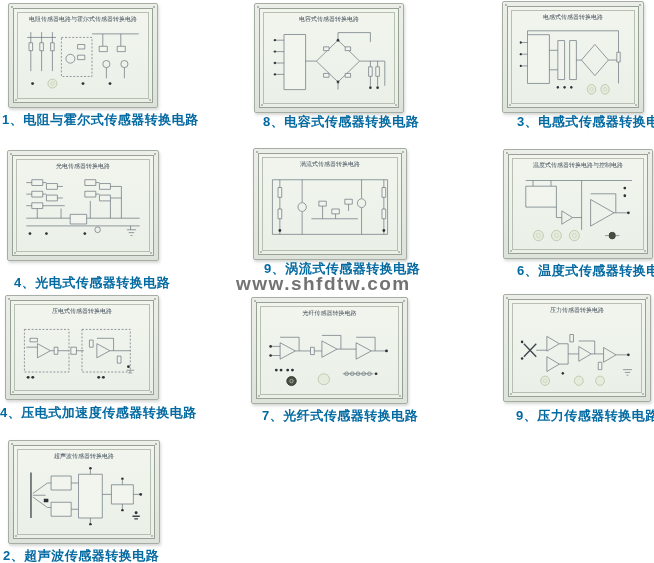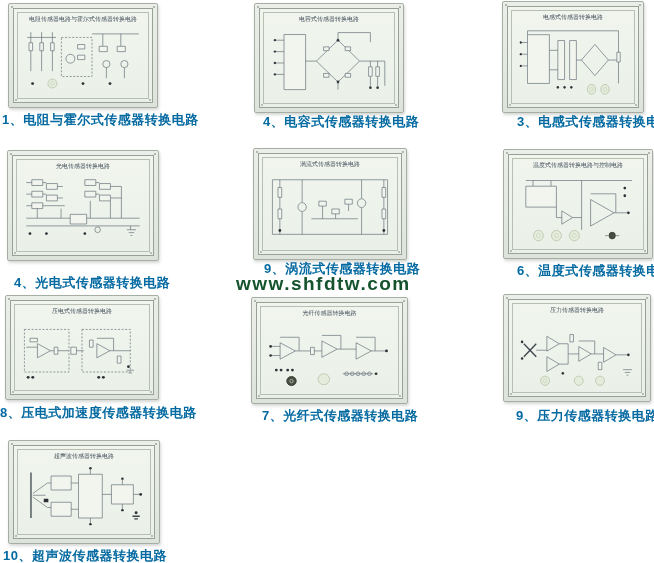--- a/index.html
+++ b/index.html
@@ -69,21 +69,21 @@
   .l3{left:517px;top:114px}
   .l4{left:14px;top:275px}
   .l5{left:264px;top:261px}
   .l6{left:517px;top:263px}
   .l7{left:0px;top:405px}
   .l8{left:262px;top:408px}
   .l9{left:516px;top:408px}
   .l10{left:3px;top:548px}
   .wm{
     position:absolute;left:236px;top:273px;
-    font-size:19px;font-weight:700;color:#14532d;letter-spacing:1.5px;
+    font-size:19px;font-weight:700;color:#737373;letter-spacing:1.5px;
     text-shadow:0 1px 0 #ffffff;
   }
 </style>
 </head>
 <body>
 
 <div class="panel p1">
   <div class="inner">
     <div class="draw">
       <div class="ptitle">电阻传感器电路与霍尔式传感器转换电路</div>
@@ -134,21 +134,21 @@
         <path class="s" d="M80 16V8H116V18M104 38H132M132 38V64M80 60V68"></path>
         <path class="s" d="M116 38V44M116 54V64M124 38V44M124 54V64"></path>
         <rect class="blk" x="114" y="44" width="4" height="10"></rect>
         <rect class="blk" x="122" y="44" width="4" height="10"></rect>
         <circle class="dot" cx="116" cy="66" r="1.4"></circle>
           <circle class="dot" cx="124" cy="66" r="1.4"></circle>
       </svg>
     </div>
   </div>
 </div>
-<div class="plabel l2">4、电容式传感器转换电路</div>
+<div class="plabel l2">8、电容式传感器转换电路</div>
 
 <div class="panel p3">
   <div class="inner">
     <div class="draw">
       <div class="ptitle">电感式传感器转换电路</div>
       <svg class="schem" viewBox="0 0 140 80" preserveAspectRatio="none">
         <path class="s" d="M16 8H124M16 8V12M124 8V14"></path>
         <rect class="blk" x="16" y="12" width="26" height="50"></rect>
         <path class="s" d="M8 20H16M8 32H16M8 44H16"></path>
         <circle class="dot" cx="8" cy="20" r="1.2"></circle>
@@ -273,21 +273,21 @@
         <circle class="dot" cx="12" cy="68" r="1.6"></circle>
           <circle class="dot" cx="17" cy="68" r="1.6"></circle>
         <circle class="dot" cx="88" cy="68" r="1.6"></circle>
           <circle class="dot" cx="93" cy="68" r="1.6"></circle>
         <circle class="dot" cx="120" cy="56" r="1.5"></circle>
         <path class="s" d="M118 60H126M120 63H124"></path>
       </svg>
     </div>
   </div>
 </div>
-<div class="plabel l7">8、压电式加速度传感器转换电路</div>
+<div class="plabel l7">4、压电式加速度传感器转换电路</div>
 
 <div class="panel p8">
   <div class="inner">
     <div class="draw">
       <div class="ptitle">光纤传感器转换电路</div>
       <svg class="schem" viewBox="0 0 140 80" preserveAspectRatio="none">
         <path class="s" d="M18 26V44L34 35Z M18 20H38M38 20V35M8 30H18M8 40H18M34 35H50"></path>
         <circle class="dot" cx="8" cy="30" r="1.4"></circle>
           <circle class="dot" cx="8" cy="40" r="1.4"></circle>
         <rect class="blk" x="50" y="31" width="4" height="8"></rect>
@@ -360,15 +360,15 @@
         <circle class="dot" cx="112" cy="19" r="1.4"></circle>
           <circle class="dot" cx="112" cy="55" r="1.4"></circle>
         <circle class="dot" cx="132" cy="37" r="1.5"></circle>
         <rect class="dot" x="26" y="42" width="5" height="4"></rect>
         <circle class="dot" cx="127" cy="58" r="1.6"></circle>
         <path class="s2" d="M123 62H131M125 65H129"></path>
       </svg>
     </div>
   </div>
 </div>
-<div class="plabel l10">10、超声波传感器转换电路</div>
+<div class="plabel l10">2、超声波传感器转换电路</div>
 
 <div class="wm">www.shfdtw.com</div>
 
 </body></html>

